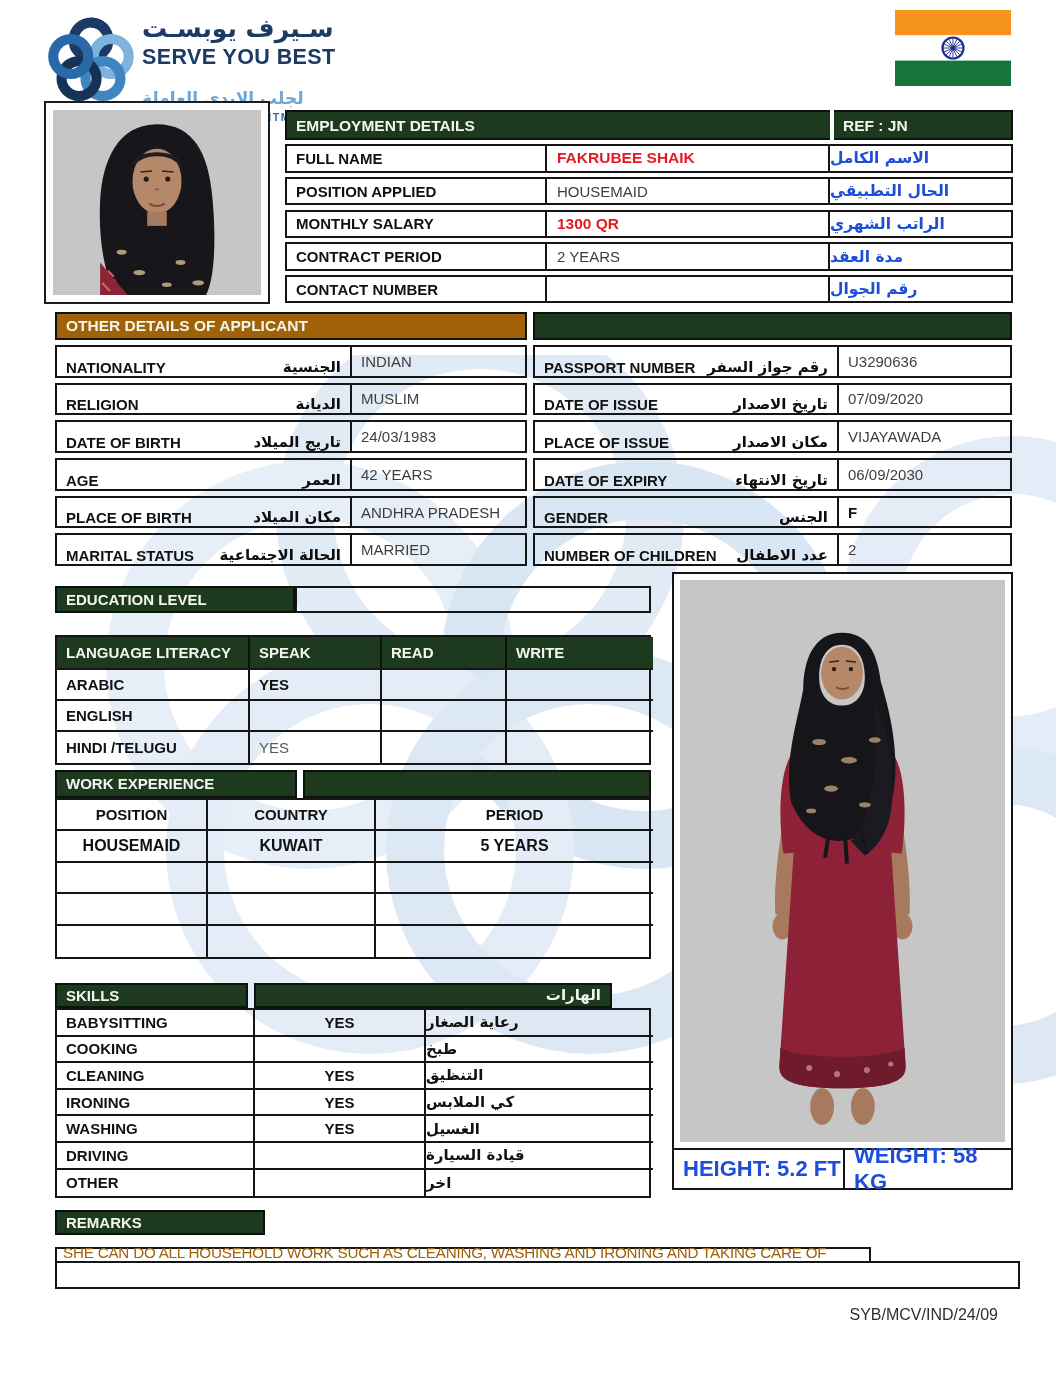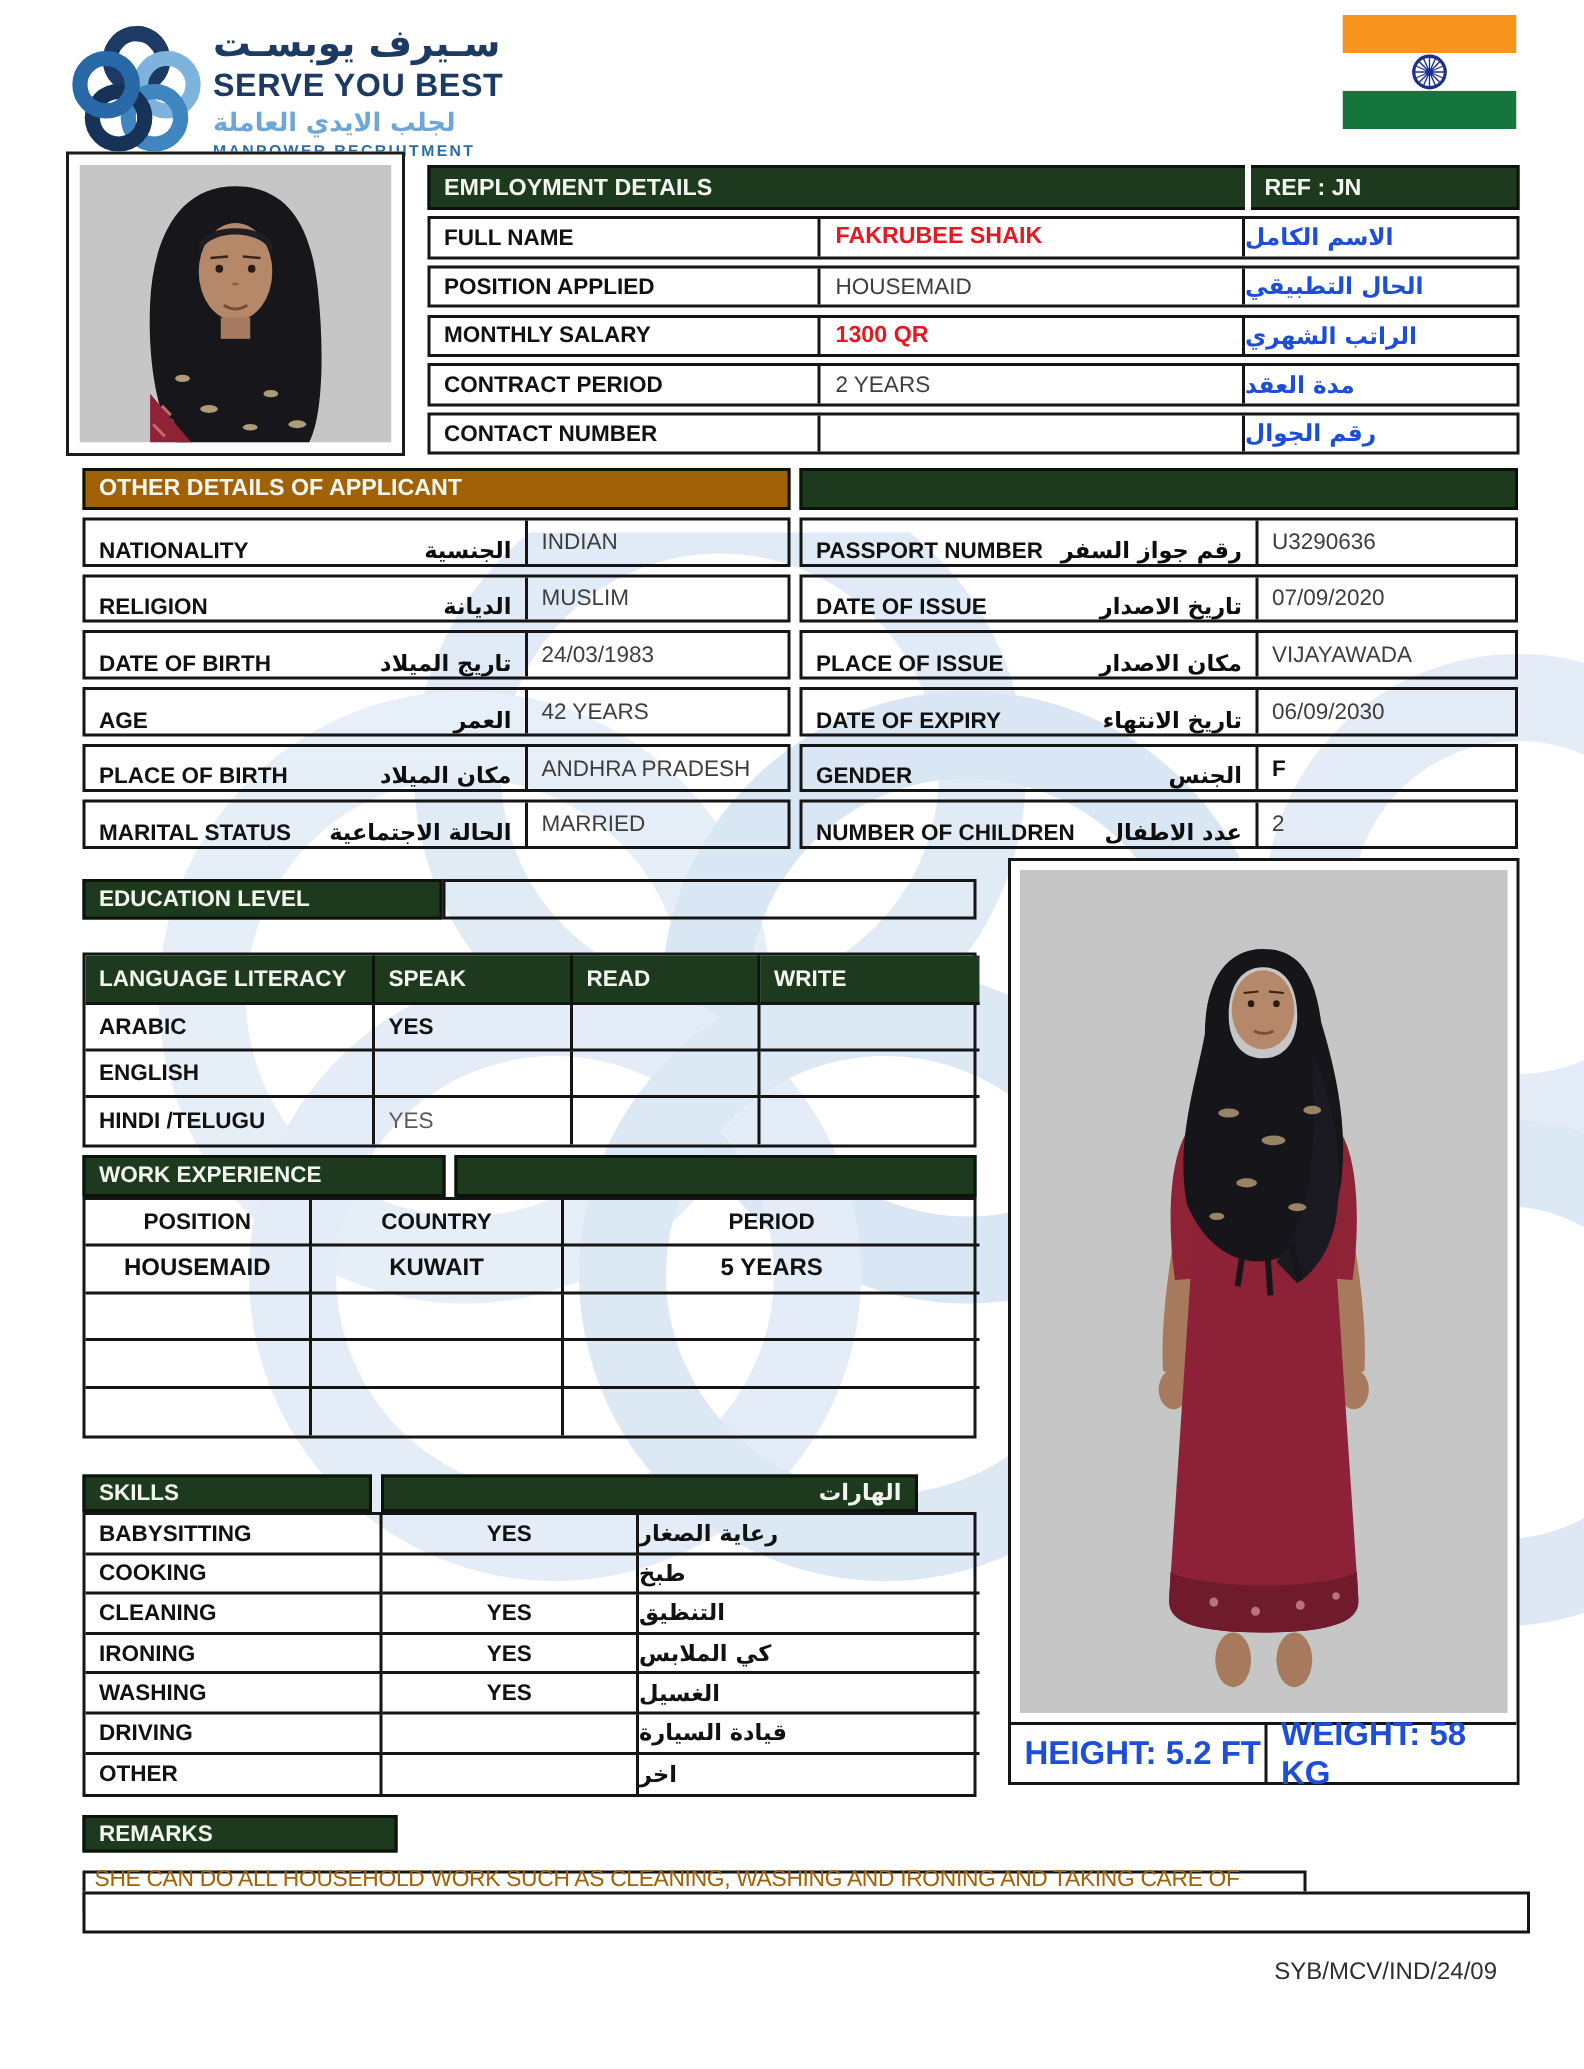--- a/index.html
+++ b/index.html
@@ -14,21 +14,21 @@
   }
 
   
   .watermark { position:absolute; left:-20px; top:355px; width:1100px; height:780px; z-index:0; }
 
   
   .logo-rings { position:absolute; left:45px; top:16px; width:92px; height:92px; z-index:2; }
   .logo-text { position:absolute; left:142px; top:14px; width:230px; z-index:2; }
   .logo-ar-name { font-family:"DejaVu Sans", sans-serif; direction:rtl; text-align:left; font-size:25px; font-weight:bold; color:#1c3a63; line-height:30px; }
   .logo-en-name { font-size:21.5px; font-weight:bold; color:#1c3a63; letter-spacing:0.4px; line-height:26px; }
-  .logo-ar-tag  { font-family:"DejaVu Sans", sans-serif; direction:rtl; text-align:left; font-size:17px; font-weight:bold; color:#6ea7d6; line-height:24px; }
+  .logo-ar-tag  { font-family:"DejaVu Sans", sans-serif; direction:rtl; text-align:left; font-size:17px; font-weight:bold; color:#6ea7d6; line-height:24px;margin-top:16px; }
   .logo-en-tag  { font-size:10.5px; font-weight:bold; color:#2e6ca4; letter-spacing:1.6px; line-height:14px; }
   .flag { position:absolute; left:895px; top:10px; width:116px; height:76px; z-index:2; }
 
   
   .headshot { position:absolute; left:44px; top:101px; width:226px; height:203px; background:#ffffff; border:2px solid #1c1c1c; padding:7px; z-index:2; }
   .headshot svg { width:100%; height:100%; display:block; }
 
   
   .emp-table { position:absolute; left:285px; top:110px; width:728px; z-index:2; }
   .emp-head { position:relative; height:30px; background:#1e3a1e; border:2px solid #0b140b; color:#f2f6ef; }

